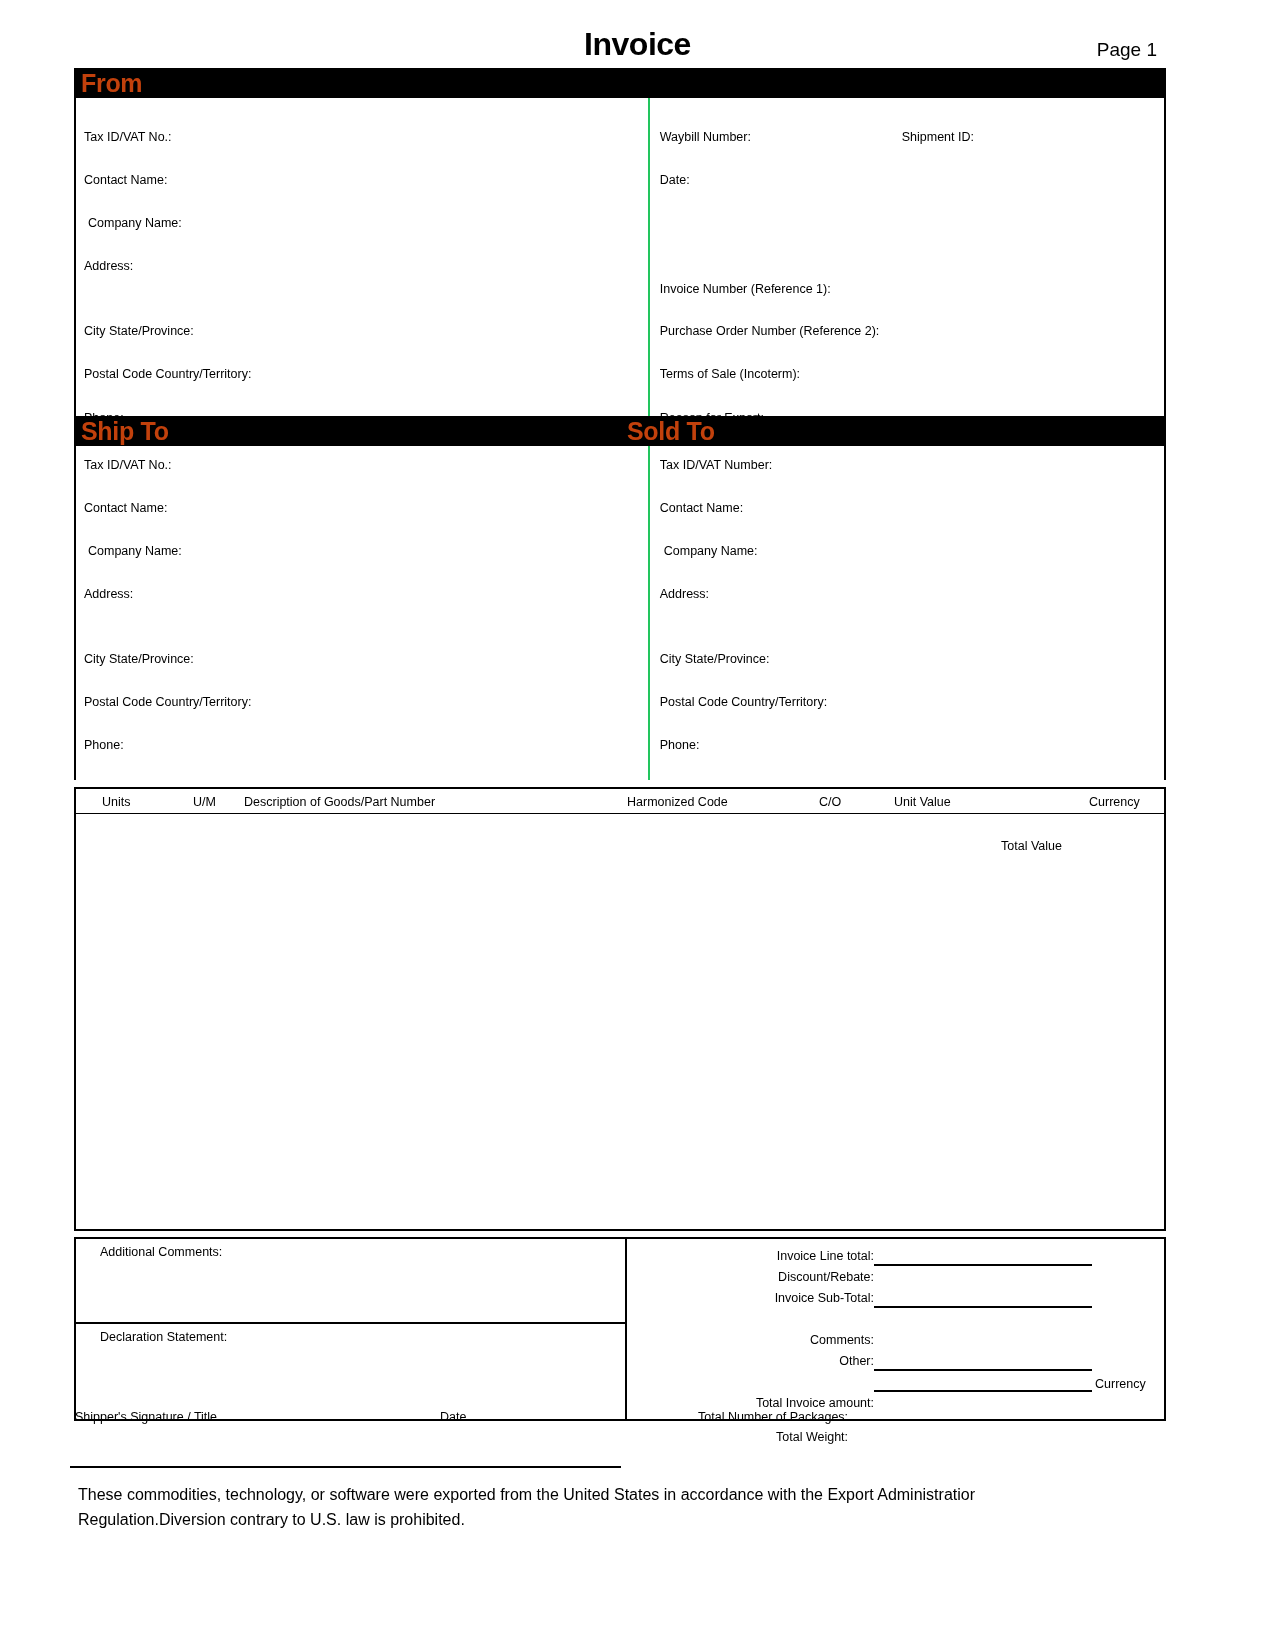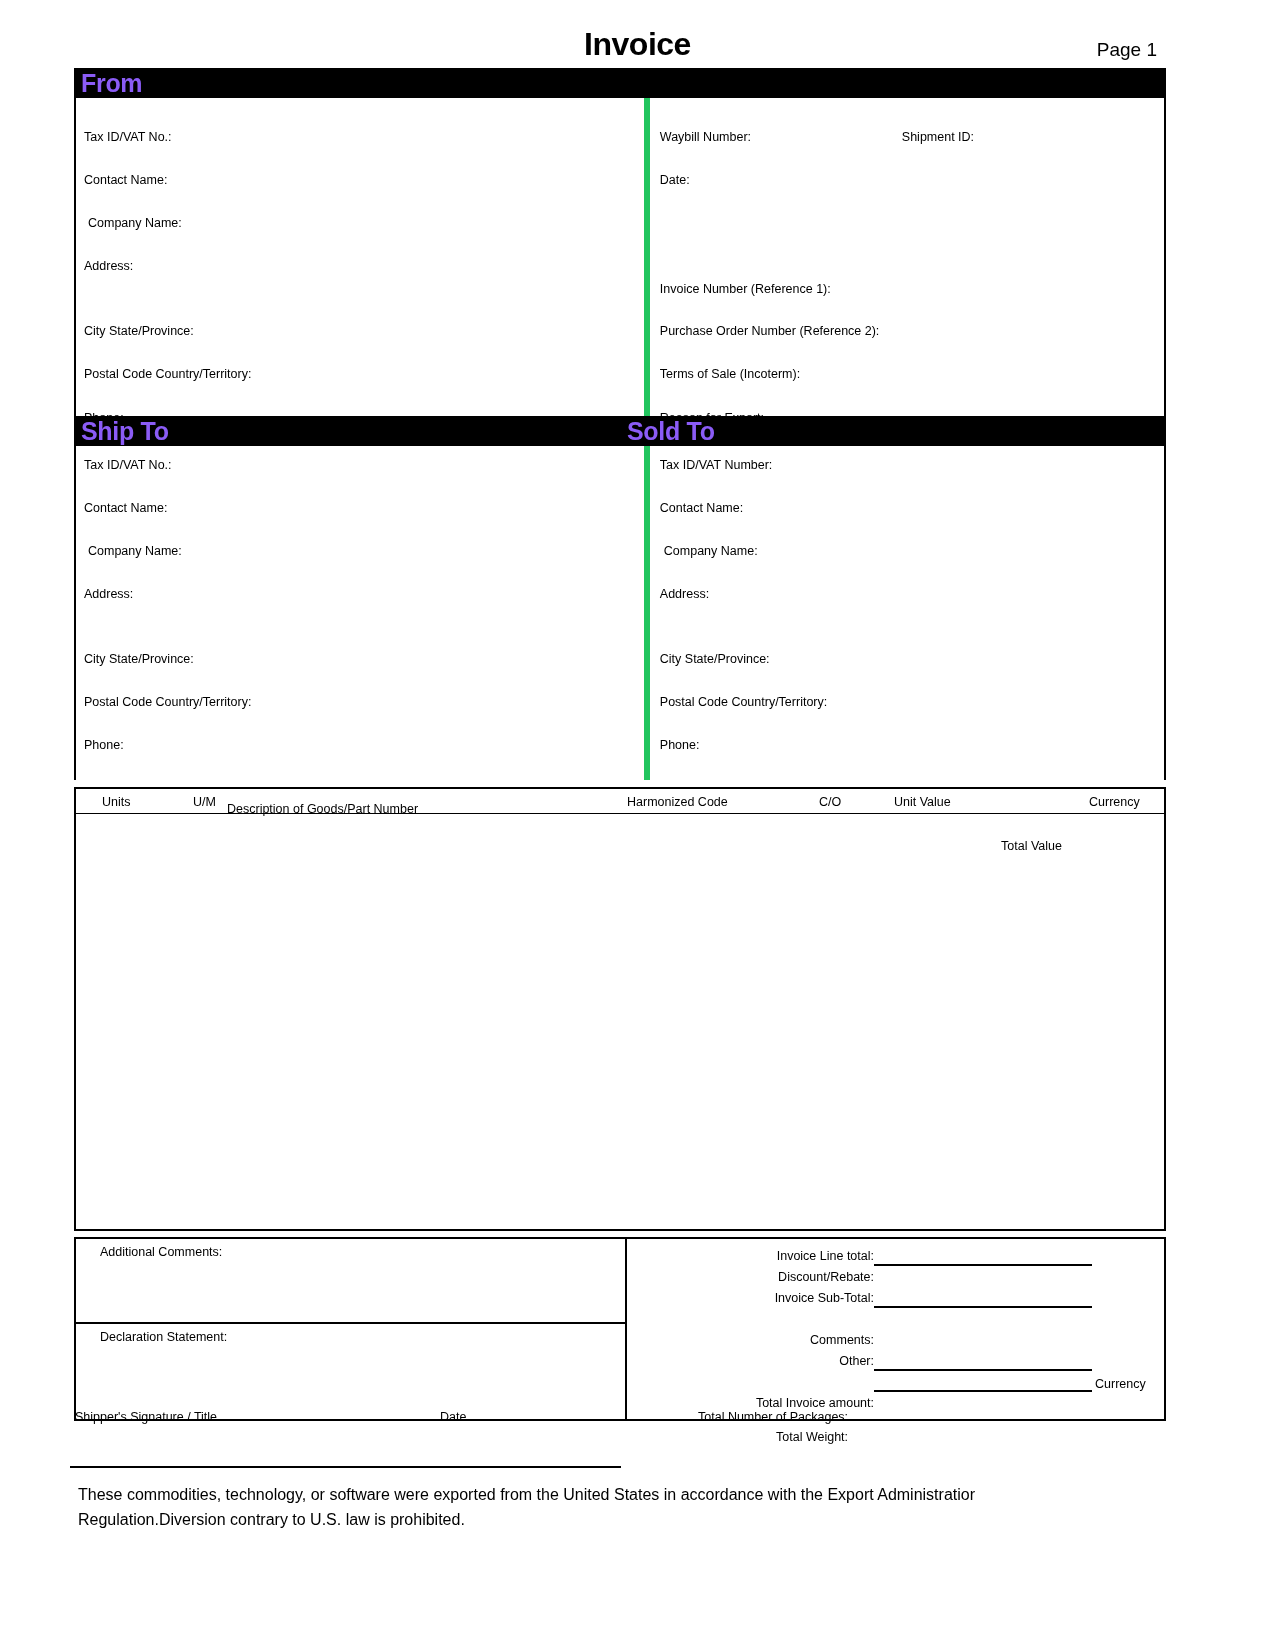--- a/index.html
+++ b/index.html
@@ -50,21 +50,21 @@
   
   .frame {
     position: absolute;
     left: 74px;
     top: 68px;
     width: 1092px;
   }
 
   .band {
     background: #000000;
-    color: #8b5cf6;
+    color: #c2410c;
     height: 30px;
     display: block;
     position: relative;
   }
   .band .band-label {
     position: absolute;
     left: 7px;
     top: 1px;
     font-size: 25px;
     font-weight: bold;
@@ -77,21 +77,21 @@
 
   .two-col {
     display: flex;
     border-left: 2px solid #000;
     border-right: 2px solid #000;
   }
   .col {
     position: relative;
     box-sizing: border-box;
   }
-  .col-left { width: 599px; border-right: 6px solid #22c55e; }
+  .col-left { width: 599px; border-right: 2px solid #22c55e; }
   .col-right { width: 537px; }
 
   .fld {
     position: absolute;
     font-size: 12.5px;
     line-height: 14px;
     white-space: nowrap;
   }
 
   
@@ -279,21 +279,21 @@
         <span class="fld" style="left:10px; top:206px;">City  State/Province:</span>
         <span class="fld" style="left:10px; top:249px;">Postal Code Country/Territory:</span>
         <span class="fld" style="left:10px; top:292px;">Phone:</span>
       </div>
     </div>
 
     <div class="goods">
       <div class="goods-head">
         <span class="th" style="left:26px;">Units</span>
         <span class="th" style="left:117px;">U/M</span>
-        <span class="th" style="left:151px;margin-top:7px;">Description of Goods/Part Number</span>
+        <span class="th" style="left:168px;">Description of Goods/Part Number</span>
         <span class="th" style="left:551px;">Harmonized Code</span>
         <span class="th" style="left:743px;">C/O</span>
         <span class="th" style="left:818px;">Unit Value</span>
         <span class="th" style="left:925px;margin-top:44px;">Total Value</span>
         <span class="th" style="left:1013px;">Currency</span>
       </div>
       <div class="goods-body"></div>
     </div>
 
     <div class="bottom">

